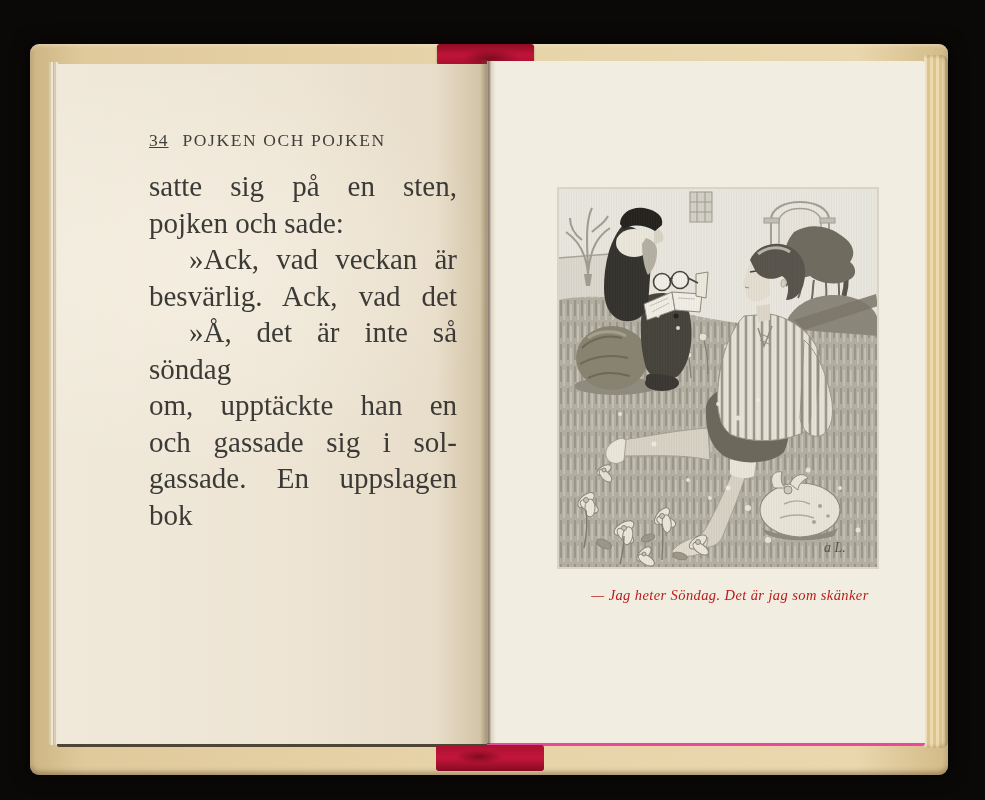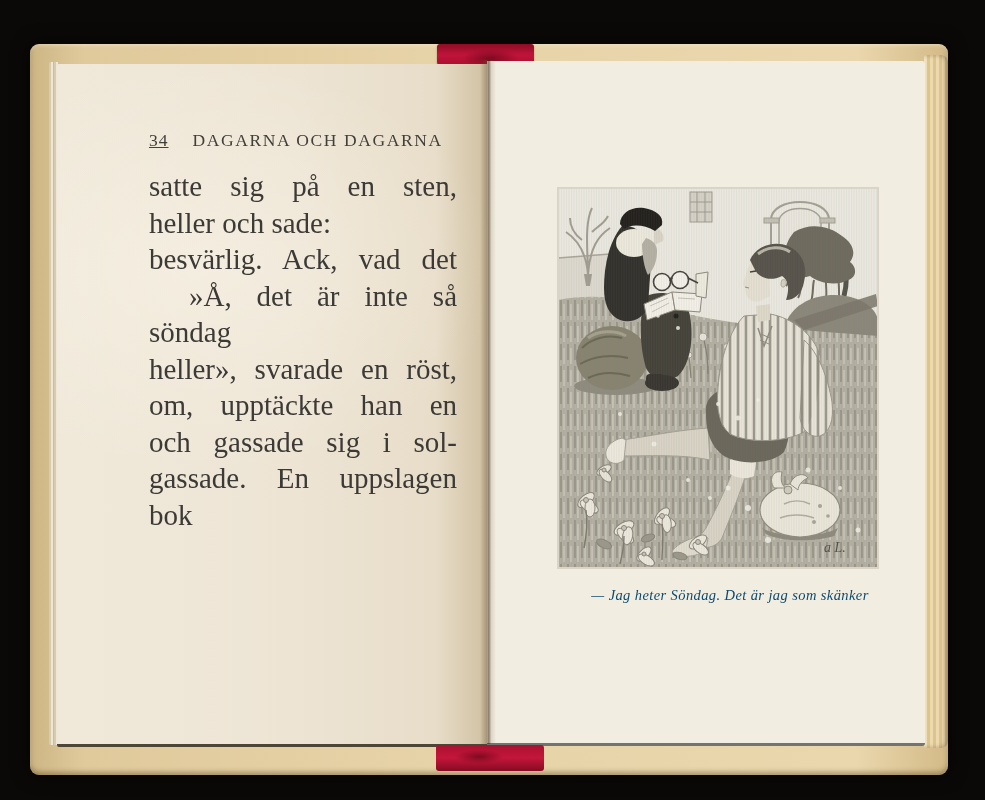--- a/index.html
+++ b/index.html
@@ -35,21 +35,21 @@
       linear-gradient(90deg,#f0e9da 0%,#ede4d4 55%,#e8ddc9 88%,#d2c3a5 99%);
     border-bottom:3px solid #4d4536;
     border-radius:2px 0 0 2px;
   }
   .page-right{
     position:absolute;left:487px;top:61px;width:438px;height:682px;
     background:
       radial-gradient(ellipse 430px 320px at 60% 35%, rgba(255,253,246,.4), rgba(255,253,246,0) 72%),
       linear-gradient(90deg,#c6baa2 0%,#e7e0d0 3%,#f2edе1 12%,#f3eee2 55%,#efe9db 100%);
     background-color:#f2ede1;
-    border-bottom:3px solid #737373;
+    border-bottom:3px solid #ec4899;
     border-radius:0 3px 3px 0;
   }
   .gutter{
     position:absolute;left:480px;top:60px;width:16px;height:684px;pointer-events:none;
     background:linear-gradient(90deg, rgba(70,50,20,0) 0%, rgba(100,78,46,.38) 42%, rgba(46,32,14,.55) 55%, rgba(120,100,70,.18) 70%, rgba(70,50,20,0) 100%);
   }
   .ribbon-top{
     position:absolute;left:437px;top:44px;width:97px;height:24px;
     background:radial-gradient(ellipse 40px 14px at 55% 60%, #7e0a20 0%, rgba(126,10,32,0) 70%),
                linear-gradient(180deg,#8e0c24 0%,#c0143a 45%,#a30f2c 100%);
@@ -61,60 +61,60 @@
     background:radial-gradient(ellipse 34px 10px at 40% 45%, #7e0a20 0%, rgba(126,10,32,0) 70%),
                linear-gradient(180deg,#ab1130 0%,#c3163a 50%,#850b22 100%);
     border-radius:3px;
   }
 
   
   .page-header{
     position:absolute;left:92px;top:66px;width:320px;
     font-size:17.5px;color:#413f3a;letter-spacing:1.6px;white-space:nowrap;
   }
-  .page-header .num{margin-right:24px;letter-spacing:1px;text-decoration:underline;}
+  .page-header .num{margin-right:14px;letter-spacing:1px;text-decoration:underline;}
   .textblock{
     position:absolute;left:92px;top:104px;width:308px;
     font-size:29px;line-height:36.5px;color:#3b3a36;
   }
   .line{text-align:justify;text-align-last:justify;text-justify:inter-word;}
   .line.nj{text-align-last:left;}
   .line.ind{text-indent:40px;}
 
   
   .illo{
     position:absolute;left:71px;top:127px;width:320px;height:380px;
     box-shadow:0 0 0 1px rgba(150,140,120,.25);
   }
   .caption{
     position:absolute;left:78px;top:524px;width:330px;
     text-align:center;font-style:italic;font-size:14.5px;line-height:20px;
-    color:#0c4a6e;letter-spacing:.4px;
+    color:#b91c1c;letter-spacing:.4px;
   }
 </style>
 </head>
 <body>
 
 <div class="stage">
 
   <div class="cover"></div>
   <div class="page-stack-left"></div>
   <div class="fore-edge"></div>
   <div class="ribbon-top"></div>
 
   <div class="page-left">
     <div class="page-header">
-      <span class="num">34</span><span>DAGARNA OCH DAGARNA</span>
+      <span class="num">34</span><span>POJKEN OCH POJKEN</span>
     </div>
     <div class="textblock">
       <div class="line">satte sig på en sten,</div>
-      <div class="line nj">heller och sade:</div>
+      <div class="line nj">pojken och sade:</div>
+      <div class="line ind">»Ack, vad veckan är</div>
       <div class="line">besvärlig. Ack, vad det</div>
       <div class="line ind">»Å, det är inte så söndag</div>
-      <div class="line">heller», svarade en röst,</div>
       <div class="line">om, upptäckte han en</div>
       <div class="line">och gassade sig i sol-</div>
       <div class="line">gassade. En uppslagen bok</div>
     </div>
   </div>
 
   <div class="page-right">
 
     <svg class="illo" viewBox="0 0 320 380" xmlns="http://www.w3.org/2000/svg">
       <defs>

